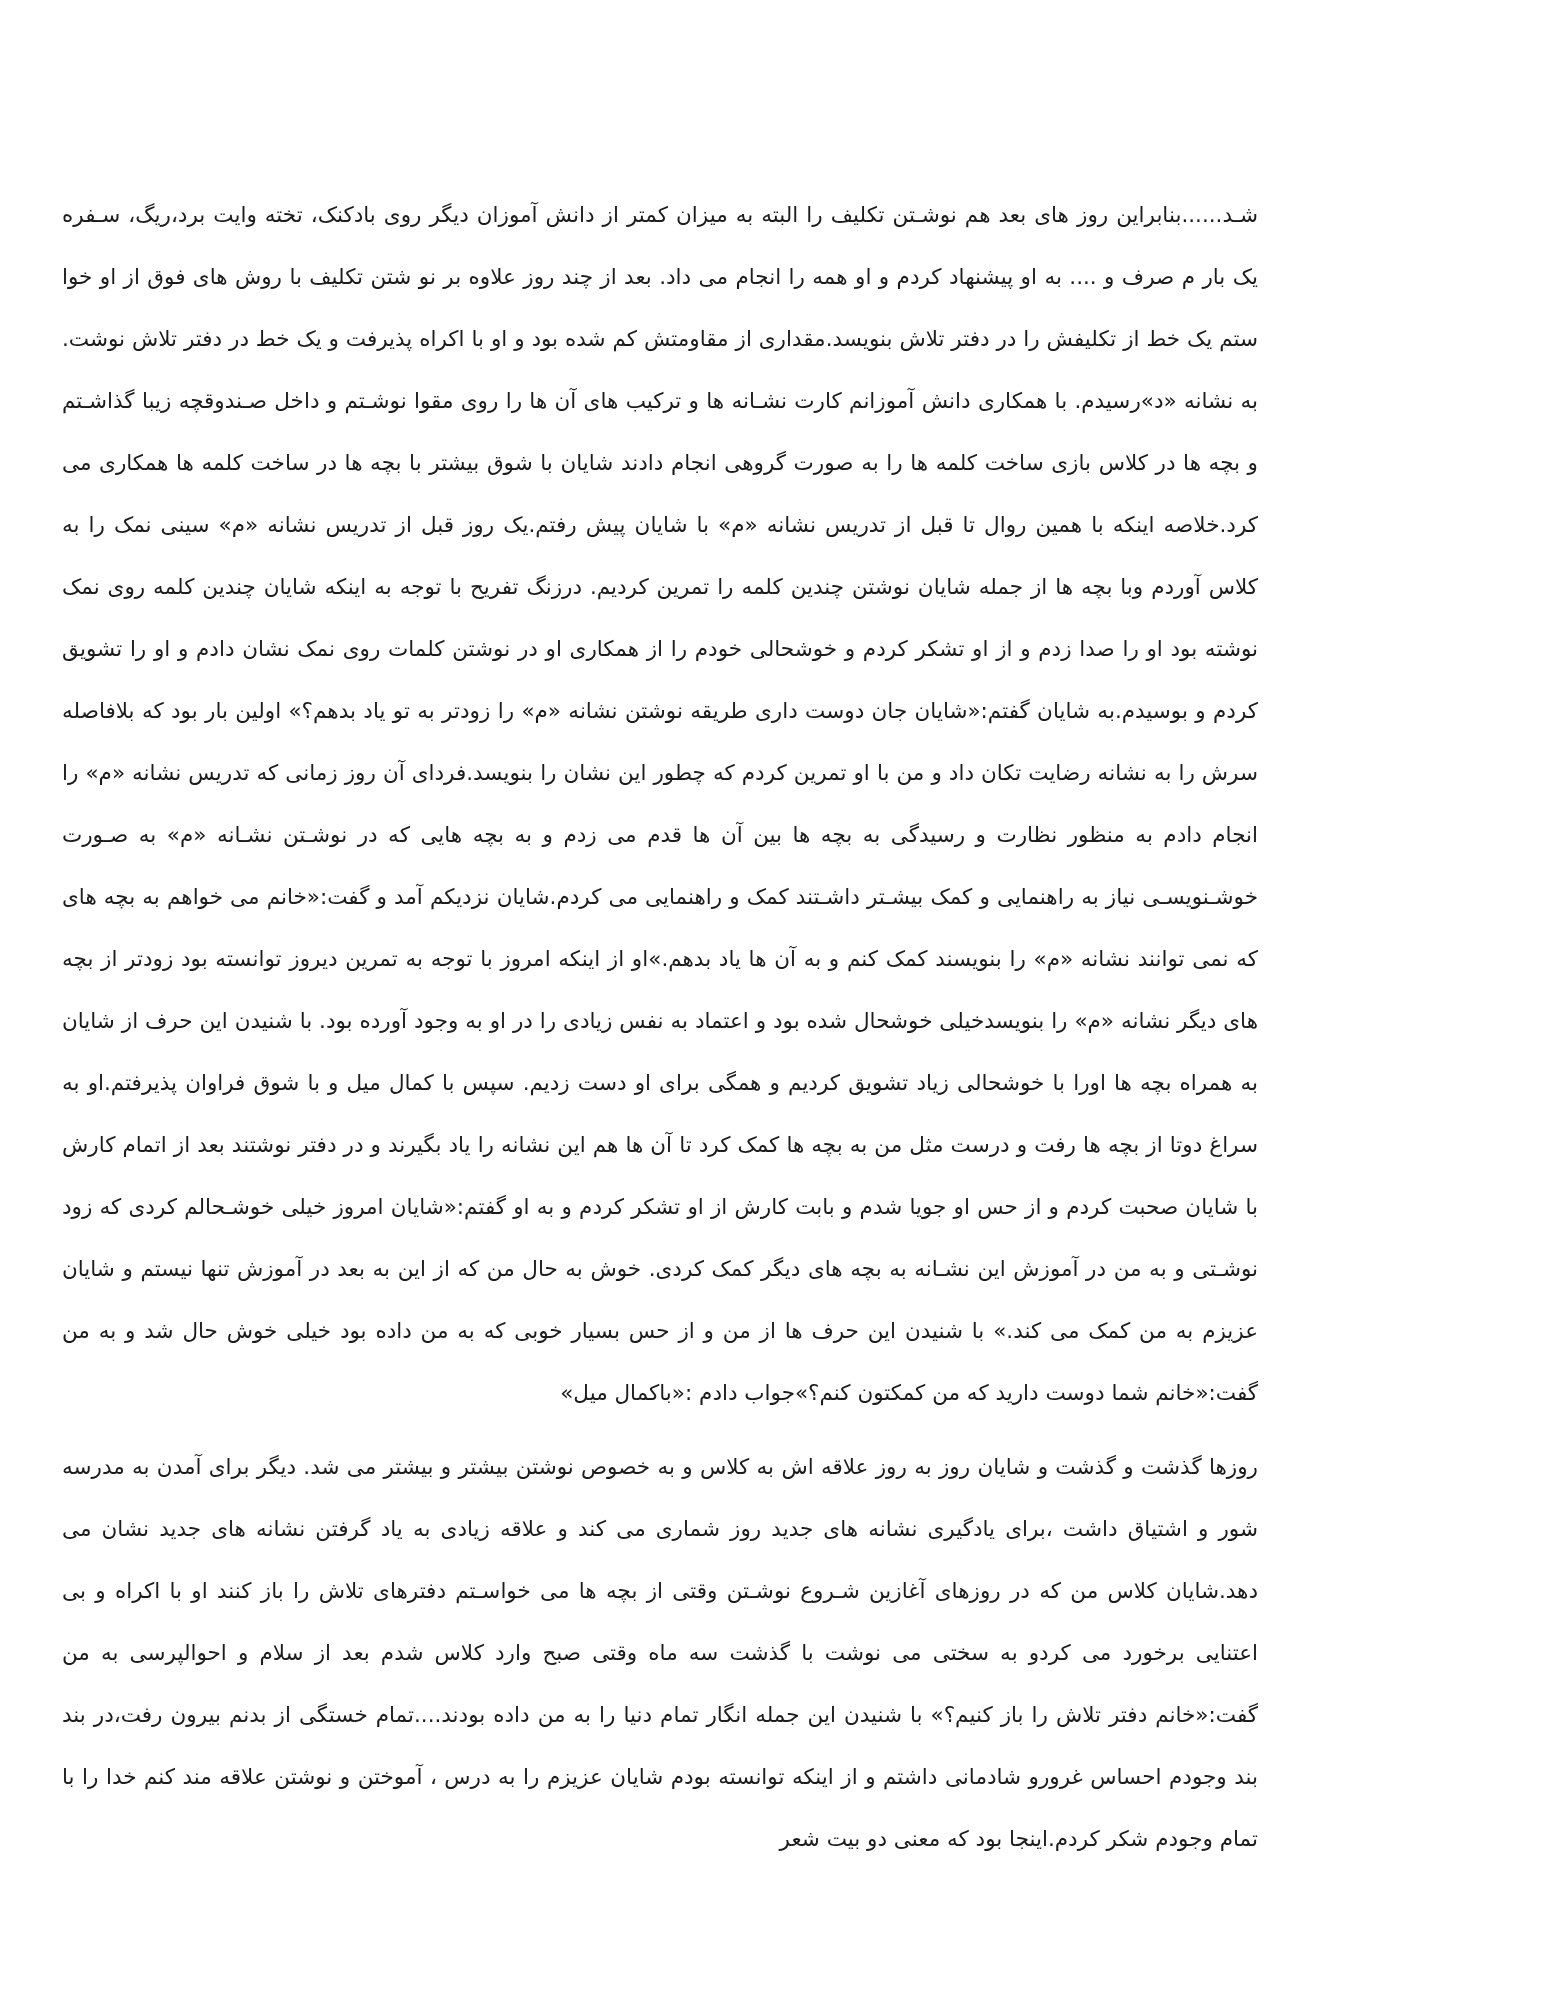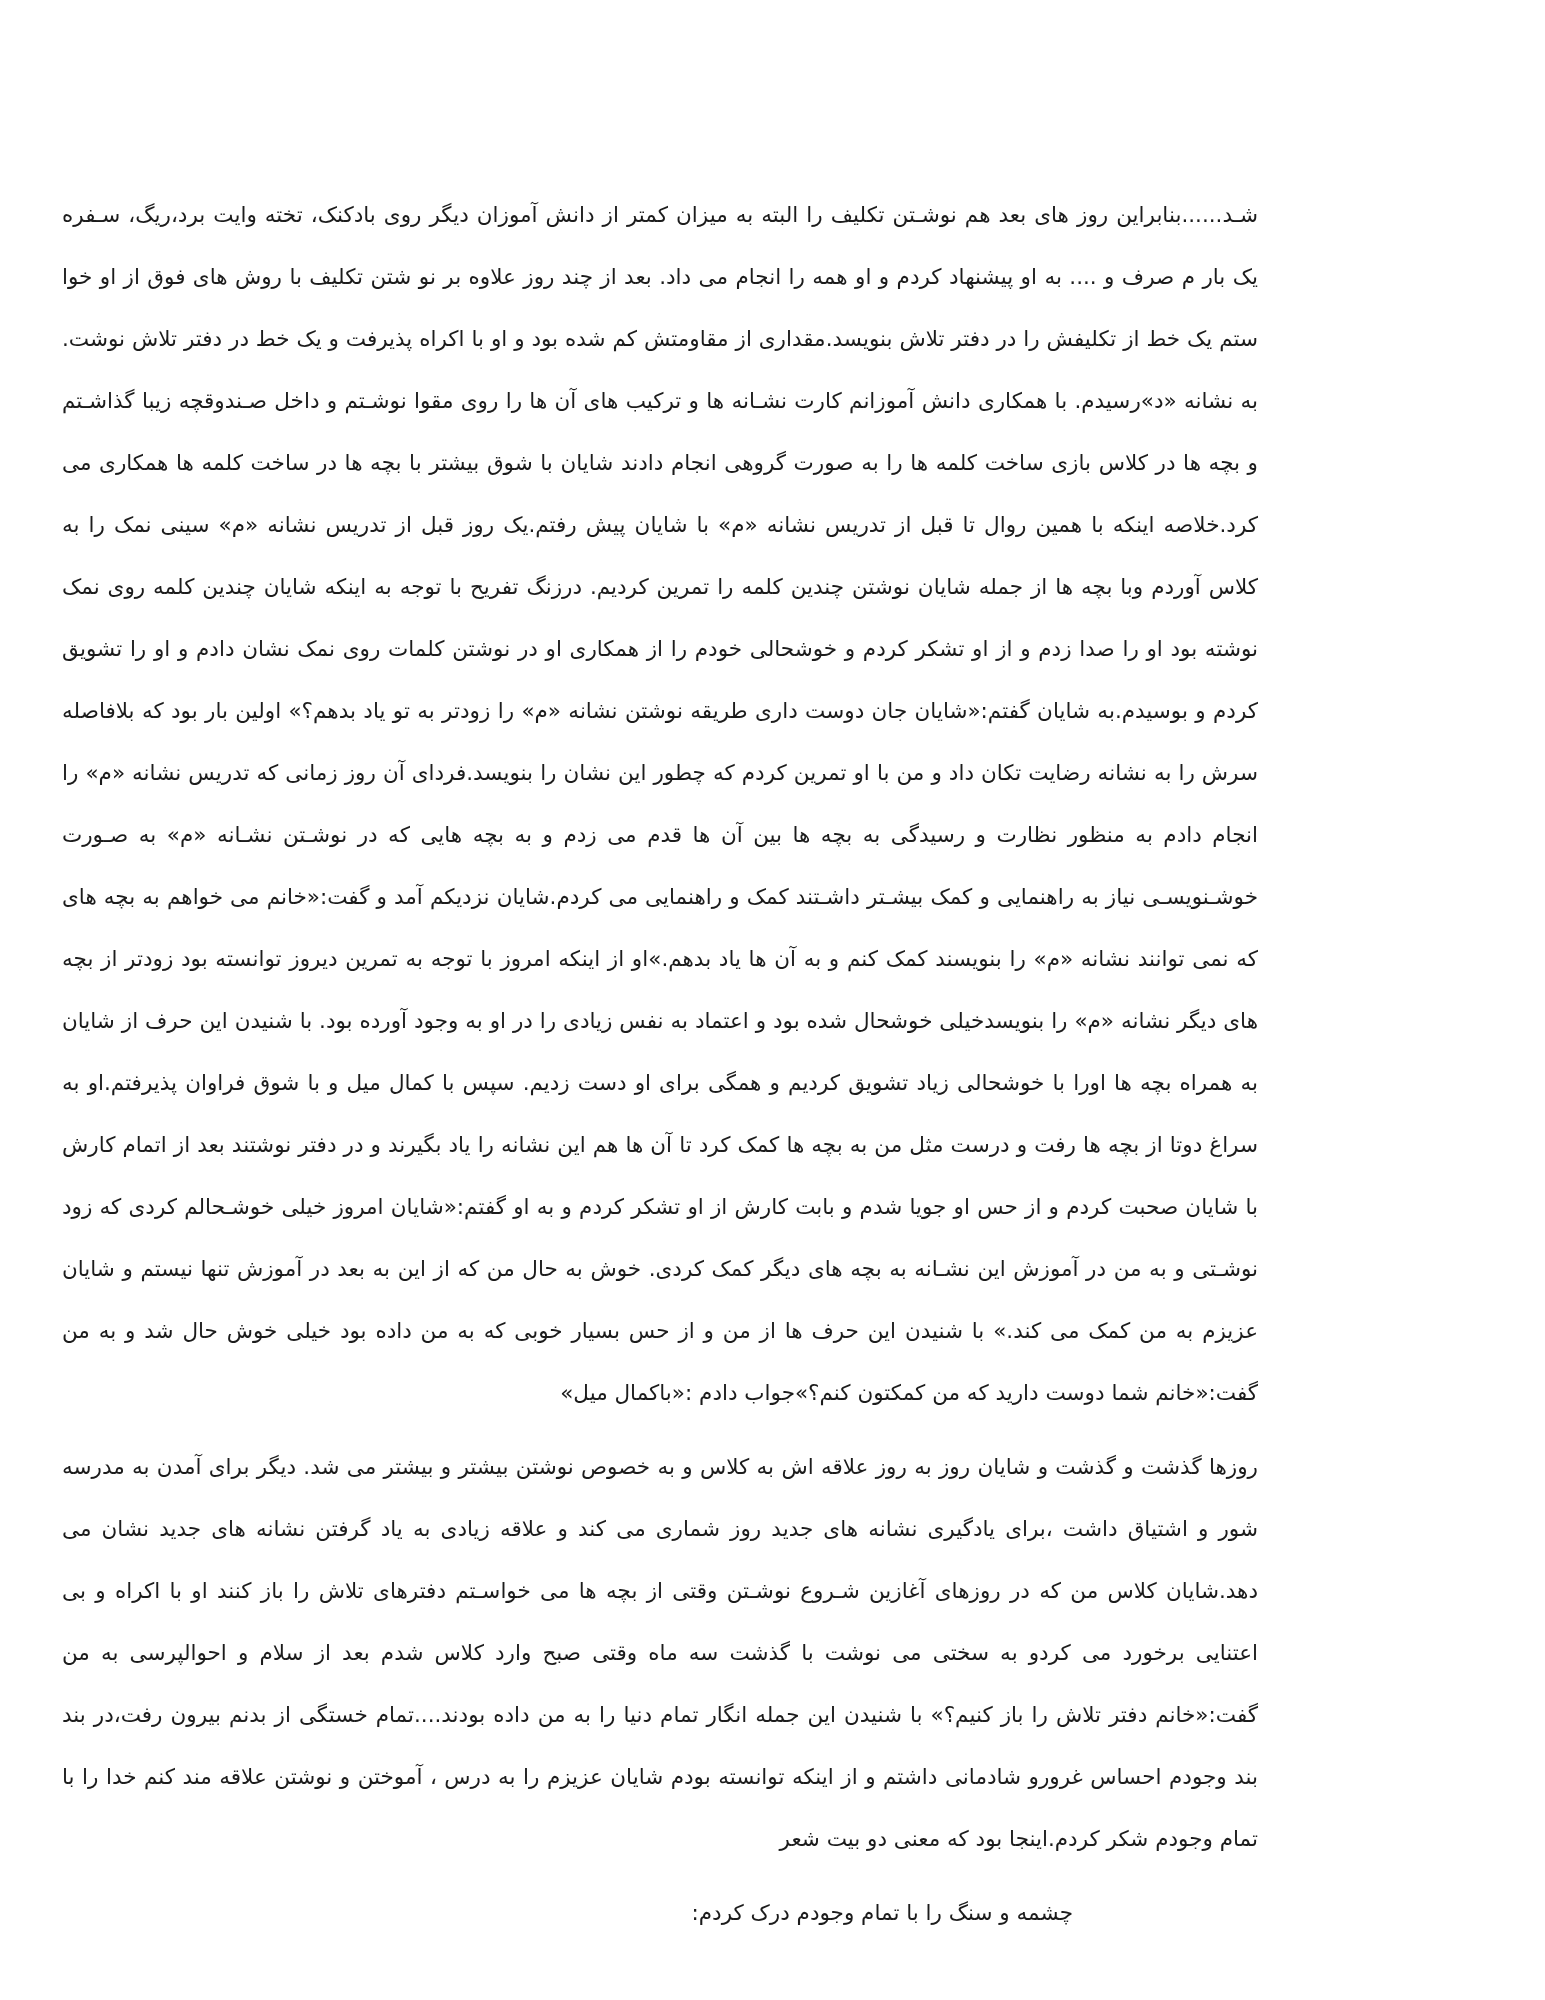--- a/index.html
+++ b/index.html
@@ -37,15 +37,14 @@
     margin-bottom: 0;
   }
 </style>
 </head>
 <body>
 
 <div class="page">
   <div class="text-body">
     <p class="para">شـد......بنابراین روز های بعد هم نوشـتن تکلیف را البته به میزان کمتر از دانش آموزان دیگر روی بادکنک، تخته وایت برد،ریگ، سـفره یک بار م صرف و .... به او پیشنهاد کردم و او همه را انجام می داد. بعد از چند روز علاوه بر نو شتن تکلیف با روش های فوق از او خوا ستم یک خط از تکلیفش را در دفتر تلاش بنویسد.مقداری از مقاومتش کم شده بود و او با اکراه پذیرفت و یک خط در دفتر تلاش نوشت. به نشانه «د»رسیدم. با همکاری دانش آموزانم کارت نشـانه ها و ترکیب های آن ها را روی مقوا نوشـتم و داخل صـندوقچه زیبا گذاشـتم و بچه ها در کلاس بازی ساخت کلمه ها را به صورت گروهی انجام دادند شایان با شوق بیشتر با بچه ها در ساخت کلمه ها همکاری می کرد.خلاصه اینکه با همین روال تا قبل از تدریس نشانه «م» با شایان پیش رفتم.یک روز قبل از تدریس نشانه «م» سینی نمک را به کلاس آوردم وبا بچه ها از جمله شایان نوشتن چندین کلمه را تمرین کردیم. درزنگ تفریح با توجه به اینکه شایان چندین کلمه روی نمک نوشته بود او را صدا زدم و از او تشکر کردم و خوشحالی خودم را از همکاری او در نوشتن کلمات روی نمک نشان دادم و او را تشویق کردم و بوسیدم.به شایان گفتم:«شایان جان دوست داری طریقه نوشتن نشانه «م» را زودتر به تو یاد بدهم؟» اولین بار بود که بلافاصله سرش را به نشانه رضایت تکان داد و من با او تمرین کردم که چطور این نشان را بنویسد.فردای آن روز زمانی که تدریس نشانه «م» را انجام دادم به منظور نظارت و رسیدگی به بچه ها بین آن ها قدم می زدم و به بچه هایی که در نوشـتن نشـانه «م» به صـورت خوشـنویسـی نیاز به راهنمایی و کمک بیشـتر داشـتند کمک و راهنمایی می کردم.شایان نزدیکم آمد و گفت:«خانم می خواهم به بچه های که نمی توانند نشانه «م» را بنویسند کمک کنم و به آن ها یاد بدهم.»او از اینکه امروز با توجه به تمرین دیروز توانسته بود زودتر از بچه های دیگر نشانه «م» را بنویسدخیلی خوشحال شده بود و اعتماد به نفس زیادی را در او به وجود آورده بود. با شنیدن این حرف از شایان به همراه بچه ها اورا با خوشحالی زیاد تشویق کردیم و همگی برای او دست زدیم. سپس با کمال میل و با شوق فراوان پذیرفتم.او به سراغ دوتا از بچه ها رفت و درست مثل من به بچه ها کمک کرد تا آن ها هم این نشانه را یاد بگیرند و در دفتر نوشتند بعد از اتمام کارش با شایان صحبت کردم و از حس او جویا شدم و بابت کارش از او تشکر کردم و به او گفتم:«شایان امروز خیلی خوشـحالم کردی که زود نوشـتی و به من در آموزش این نشـانه به بچه های دیگر کمک کردی. خوش به حال من که از این به بعد در آموزش تنها نیستم و شایان عزیزم به من کمک می کند.» با شنیدن این حرف ها از من و از حس بسیار خوبی که به من داده بود خیلی خوش حال شد و به من گفت:«خانم شما دوست دارید که من کمکتون کنم؟»جواب دادم :«باکمال میل»</p>
     <p class="para">روزها گذشت و گذشت و شایان روز به روز علاقه اش به کلاس و به خصوص نوشتن بیشتر و بیشتر می شد. دیگر برای آمدن به مدرسه شور و اشتیاق داشت ،برای یادگیری نشانه های جدید روز شماری می کند و علاقه زیادی به یاد گرفتن نشانه های جدید نشان می دهد.شایان کلاس من که در روزهای آغازین شـروع نوشـتن وقتی از بچه ها می خواسـتم دفترهای تلاش را باز کنند او با اکراه و بی اعتنایی برخورد می کردو به سختی می نوشت با گذشت سه ماه وقتی صبح وارد کلاس شدم بعد از سلام و احوالپرسی به من گفت:«خانم دفتر تلاش را باز کنیم؟» با شنیدن این جمله انگار تمام دنیا را به من داده بودند....تمام خستگی از بدنم بیرون رفت،در بند بند وجودم احساس غرورو شادمانی داشتم و از اینکه توانسته بودم شایان عزیزم را به درس ، آموختن و نوشتن علاقه مند کنم خدا را با تمام وجودم شکر کردم.اینجا بود که معنی دو بیت شعر</p>
-    <p class="para closing">چشمه و سنگ را با تمام وجودم درک کردم:</p>
   </div>
 </div>
 
 </body></html>

